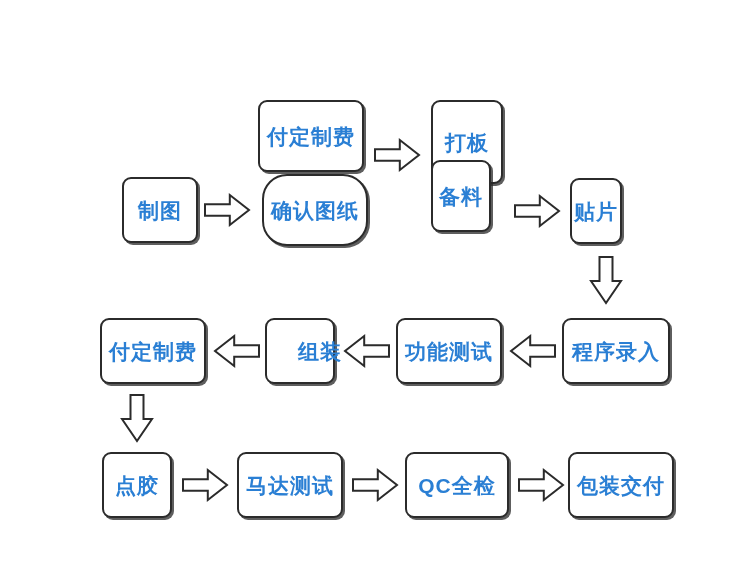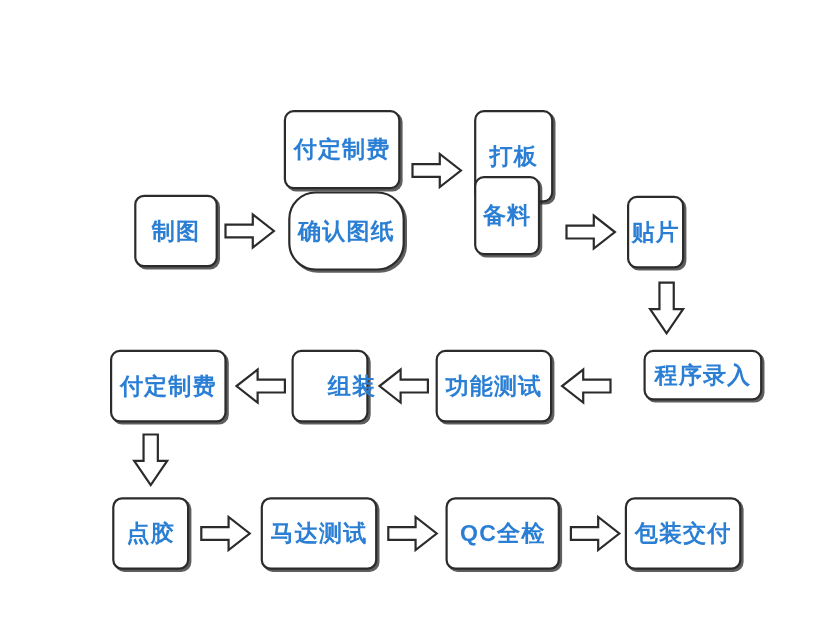--- a/index.html
+++ b/index.html
@@ -120,21 +120,21 @@
     </div>
     <div class="node" style="left: 431px; top: 100px; width: 72px; height: 84px;">
       <span>打板</span>
     </div>
     <div class="node" style="left: 431px; top: 160px; width: 60px; height: 72px;">
       <span>备料</span>
     </div>
     <div class="node" style="left: 570px; top: 178px; width: 52px; height: 66px;">
       <span>贴片</span>
     </div>
-    <div class="node" style="left: 585px; top: 318px; width: 108px; height: 46px;">
+    <div class="node" style="left: 562px; top: 318px; width: 108px; height: 66px;">
       <span>程序录入</span>
     </div>
     <div class="node" style="left: 396px; top: 318px; width: 106px; height: 66px;">
       <span>功能测试</span>
     </div>
     <div class="node" style="left: 265px; top: 318px; width: 70px; height: 66px; padding-left: 40px;">
       <span>组装</span>
     </div>
     <div class="node" style="left: 100px; top: 318px; width: 106px; height: 66px;">
       <span>付定制费</span>

